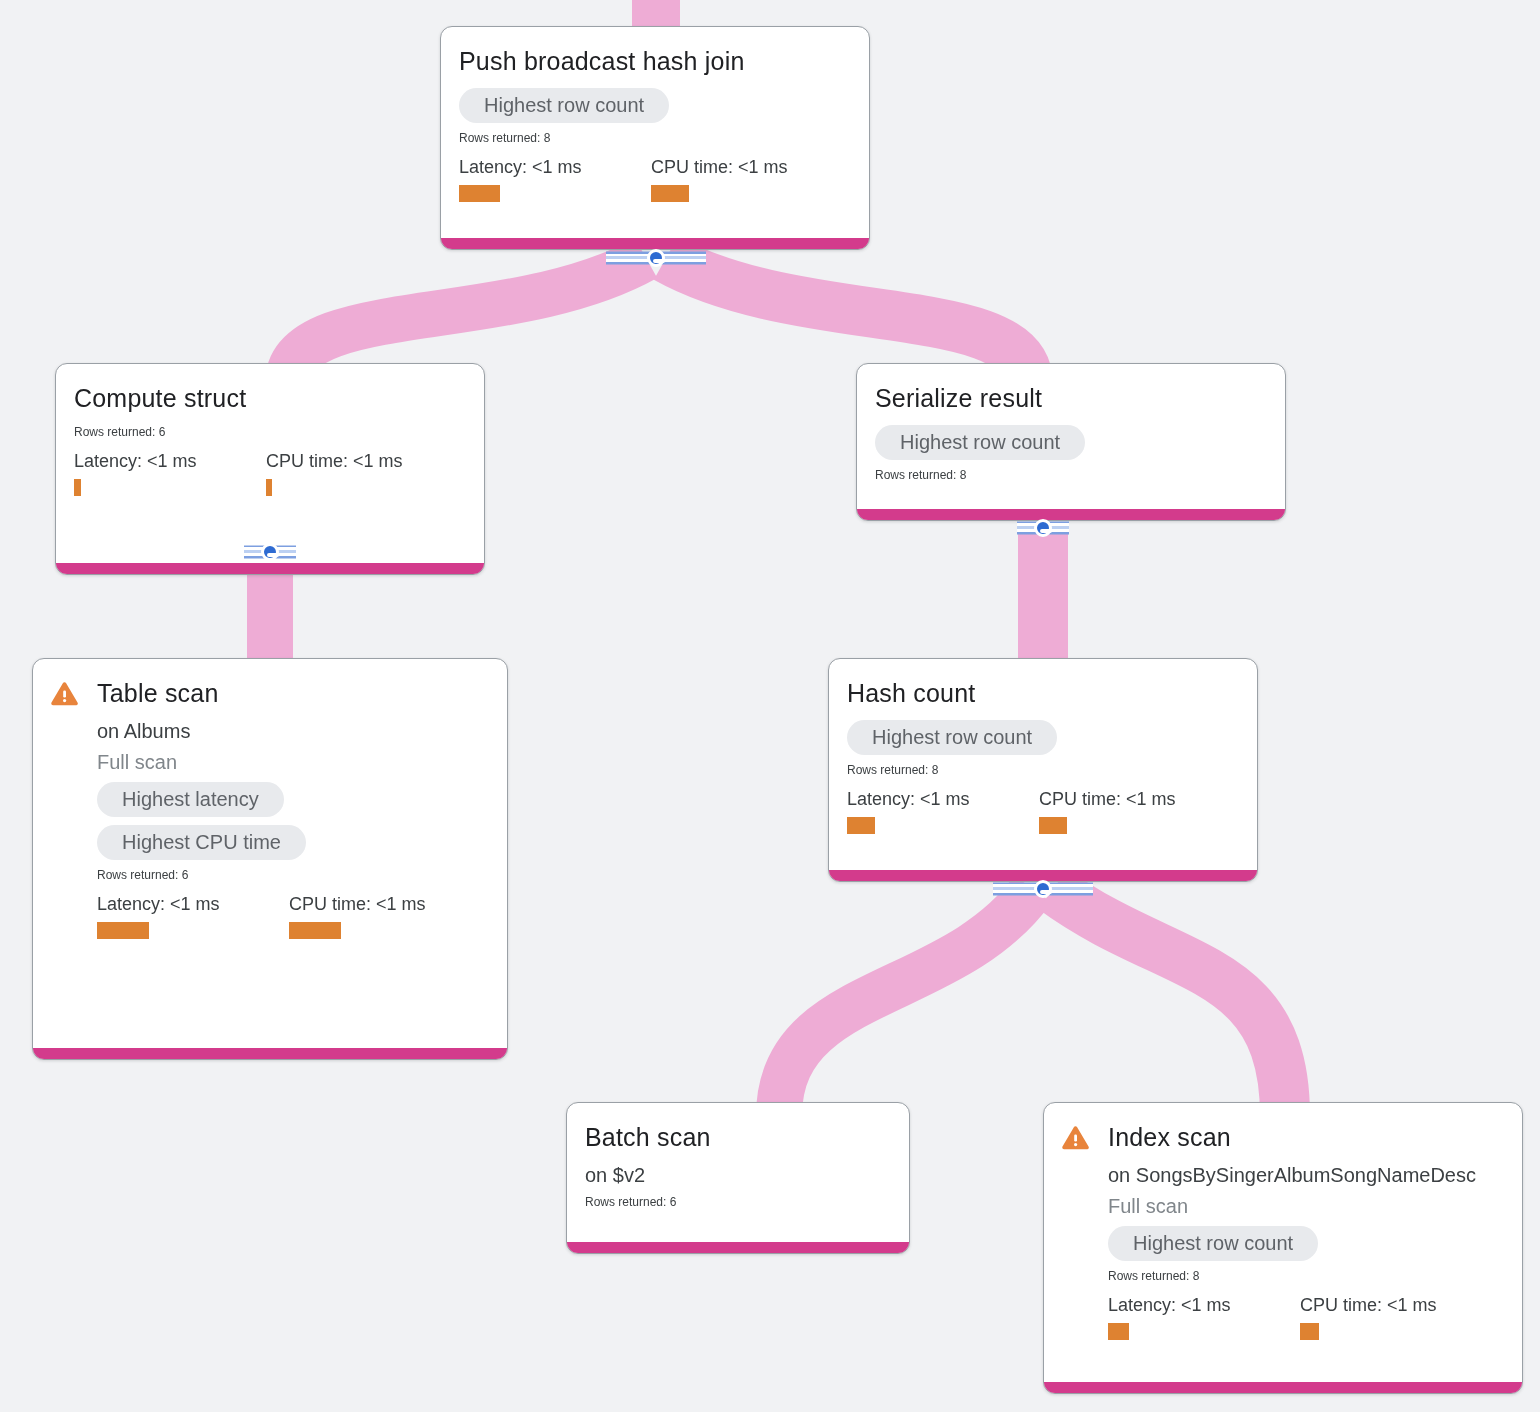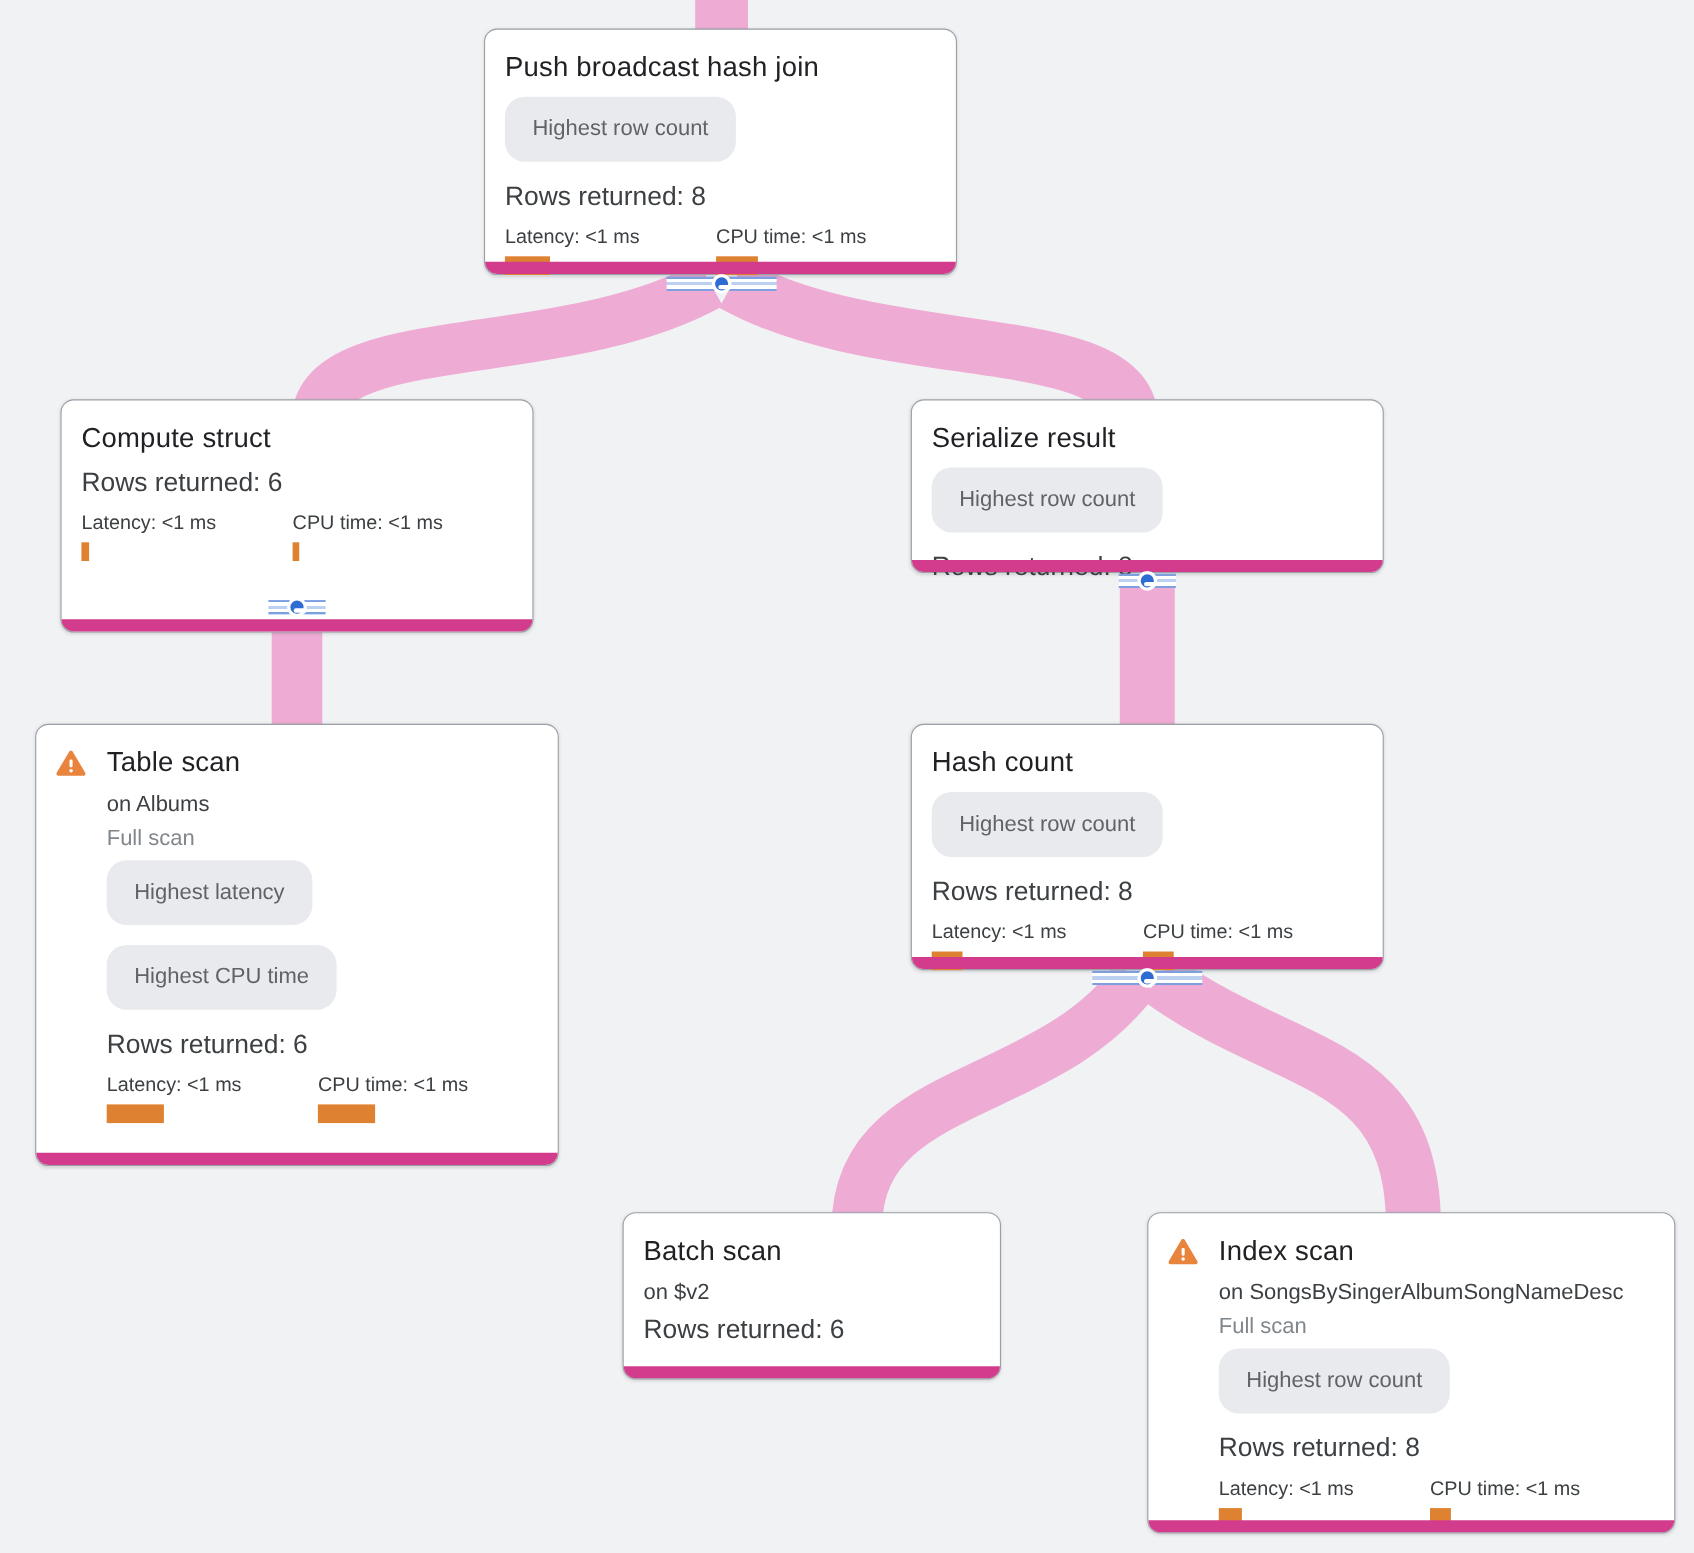--- a/index.html
+++ b/index.html
@@ -29,31 +29,31 @@
   .strip{position:absolute;left:0;right:0;bottom:0;height:11px;background:var(--magenta);
          border-radius:0 0 11px 11px}
   .card-body{padding:18px 18px 0 18px;display:flex}
   .icon-col{width:46px;flex:0 0 46px;padding-top:5px}
   .content{flex:1;min-width:0}
 
   .title{font-size:25px;font-weight:400;color:var(--text);letter-spacing:.2px;margin:2px 0 12px}
   .sub{font-size:20px;color:var(--body);margin:0 0 8px}
   .muted{color:var(--muted)}
   .badge{display:block;width:max-content;background:var(--badge-bg);color:var(--badge-text);
-         font-size:20px;line-height:35px;padding:12px 25px;border-radius:18px;margin:2px 0 18px}
-  .kv{font-size:24px;color:var(--body);margin:4px 0 12px}
+         font-size:20px;line-height:35px;padding:0 25px;border-radius:18px;margin:2px 0 8px}
+  .kv{font-size:12px;color:var(--body);margin:4px 0 12px}
   .metrics{display:flex;margin-top:2px}
   .metric{width:192px;flex:0 0 192px}
   .metric-label{font-size:18px;color:var(--body)}
   .bar{display:block;height:17px;background:var(--orange);margin-top:7px}
 
   
   #node-push     {left:440px;top:26px;  width:430px;height:224px}
   #node-compute  {left:55px; top:363px; width:430px;height:212px}
-  #node-serialize{left:828px;top:363px; width:430px;height:158px}
+  #node-serialize{left:856px;top:363px; width:430px;height:158px}
   #node-table    {left:32px; top:658px; width:476px;height:402px}
   #node-hash     {left:828px;top:658px; width:430px;height:224px}
   #node-batch    {left:566px;top:1102px;width:344px;height:152px}
   #node-index    {left:1043px;top:1102px;width:480px;height:292px}
 
   
   .collapse{position:absolute;z-index:3;display:flex;align-items:center;justify-content:center;cursor:pointer}
   .stripes{position:absolute;left:0;right:0;top:50%;height:13px;transform:translateY(-50%);
     background:linear-gradient(to bottom,
       var(--stripe-blue) 0,var(--stripe-blue) 2px,

